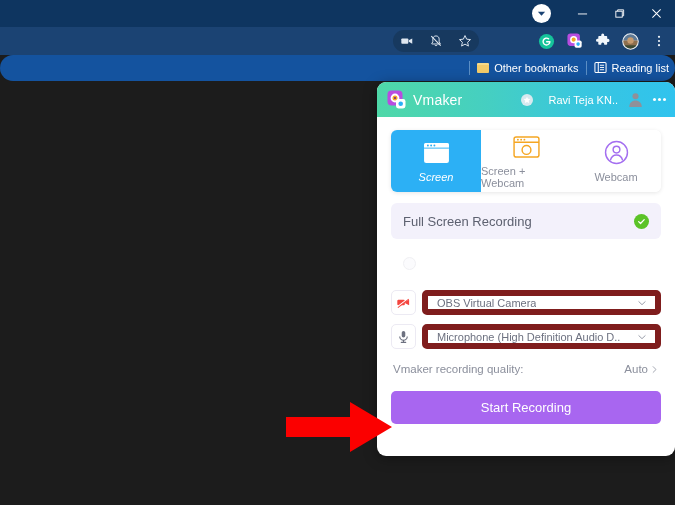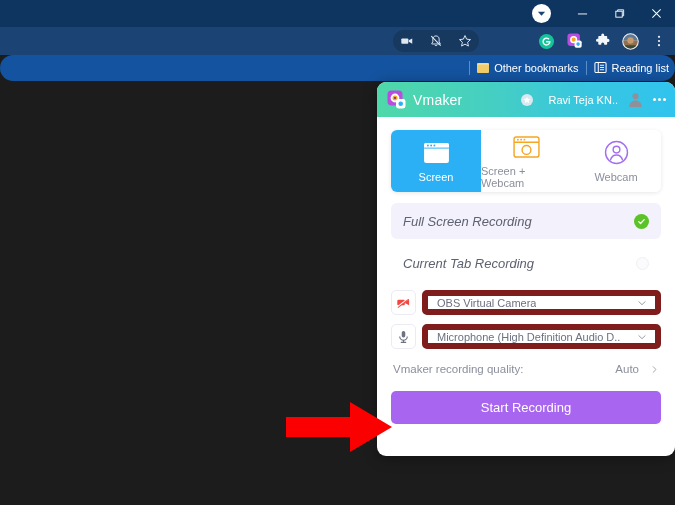--- a/index.html
+++ b/index.html
@@ -102,32 +102,31 @@
   .mode-tabs {
     display: flex; border-radius: 6px; overflow: hidden;
     box-shadow: 0 1px 4px rgba(0,0,0,0.10);
     background: #ffffff;
   }
   .mode-tab {
     flex: 1; height: 62px; display: flex; flex-direction: column;
     align-items: center; justify-content: center; gap: 5px;
     background: #ffffff; cursor: pointer;
   }
-  .mode-tab.active { background: #2cb0f5; }
+  .mode-tab.active { background: #2cb0f5; font-style: italic; }
   .mode-tab .mt-label { font-size: 11px; color: #8b8f9c; }
   .mode-tab.active .mt-label { color: #ffffff; }
   .mt-icon { height: 26px; display: flex; align-items: center; justify-content: center; }
 
   
   .opt-row {
     margin-top: 11px; height: 36px; border-radius: 6px;
     display: flex; align-items: center; justify-content: space-between;
     padding: 0 12px; font-size: 13px; color: #5d6170;
     cursor: pointer;
-    font-style: italic;
   }
   .opt-row.selected { background: #f3f1fb; }
   .opt-row.plain { margin-top: 6px; }
   .check-on {
     width: 15px; height: 15px; border-radius: 50%; background: #5bc327;
     display: flex; align-items: center; justify-content: center;
   }
   .check-off {
     width: 13px; height: 13px; border-radius: 50%; background: #fbfbfd;
     border: 1px solid #f0f0f3;
@@ -149,21 +148,21 @@
     font-size: 11px; color: #6d7180; white-space: nowrap;
     overflow: hidden; text-overflow: clip;
   }
 
   
   .quality-row {
     display: flex; align-items: center; justify-content: space-between;
     margin-top: 11px; padding: 0 2px; cursor: pointer;
   }
   .q-label { font-size: 11.5px; color: #8b8f9c; }
-  .q-right { display: flex; align-items: center; gap: 11px; }
+  .q-right { display: flex; align-items: center; gap: 2px; }
   .q-value { font-size: 11.5px; color: #8b8f9c; }
 
   
   .cta {
     margin-top: 13px; height: 33px; border-radius: 5px;
     background: #a866f0; color: #ffffff; font-size: 13px;
     display: flex; align-items: center; justify-content: center;
     cursor: pointer; border: none; width: 100%;
     font-family: "Liberation Sans", sans-serif;
   }
@@ -381,21 +380,20 @@
       <div class="opt-row selected">
         <span>Full Screen Recording</span>
         <span class="check-on">
           <svg width="9" height="9" viewBox="0 0 12 12">
             <path d="M2.2 6.2 L4.7 8.6 L9.6 3.5" fill="none" stroke="#ffffff" stroke-width="1.7" stroke-linecap="round" stroke-linejoin="round"></path>
           </svg>
         </span>
       </div>
 
       <div class="opt-row plain">
-        <span>Current Tab Recording</span>
         <span class="check-off"></span>
       </div>
 
       <div class="sel-row">
         <span class="sel-icon">
           <svg width="15" height="15" viewBox="0 0 16 16">
             <rect x="1.4" y="5" width="8" height="6" rx="1.2" fill="#f4453f"></rect>
             <path d="M9.8 7.3 L14 5.1 V10.9 L9.8 8.7 Z" fill="#f4453f"></path>
             <path d="M2 12.4 L13.6 3.4" stroke="#ffffff" stroke-width="1.5"></path>
             <path d="M2 13.4 L13.6 4.4" stroke="#f4453f" stroke-width="1.1"></path>

